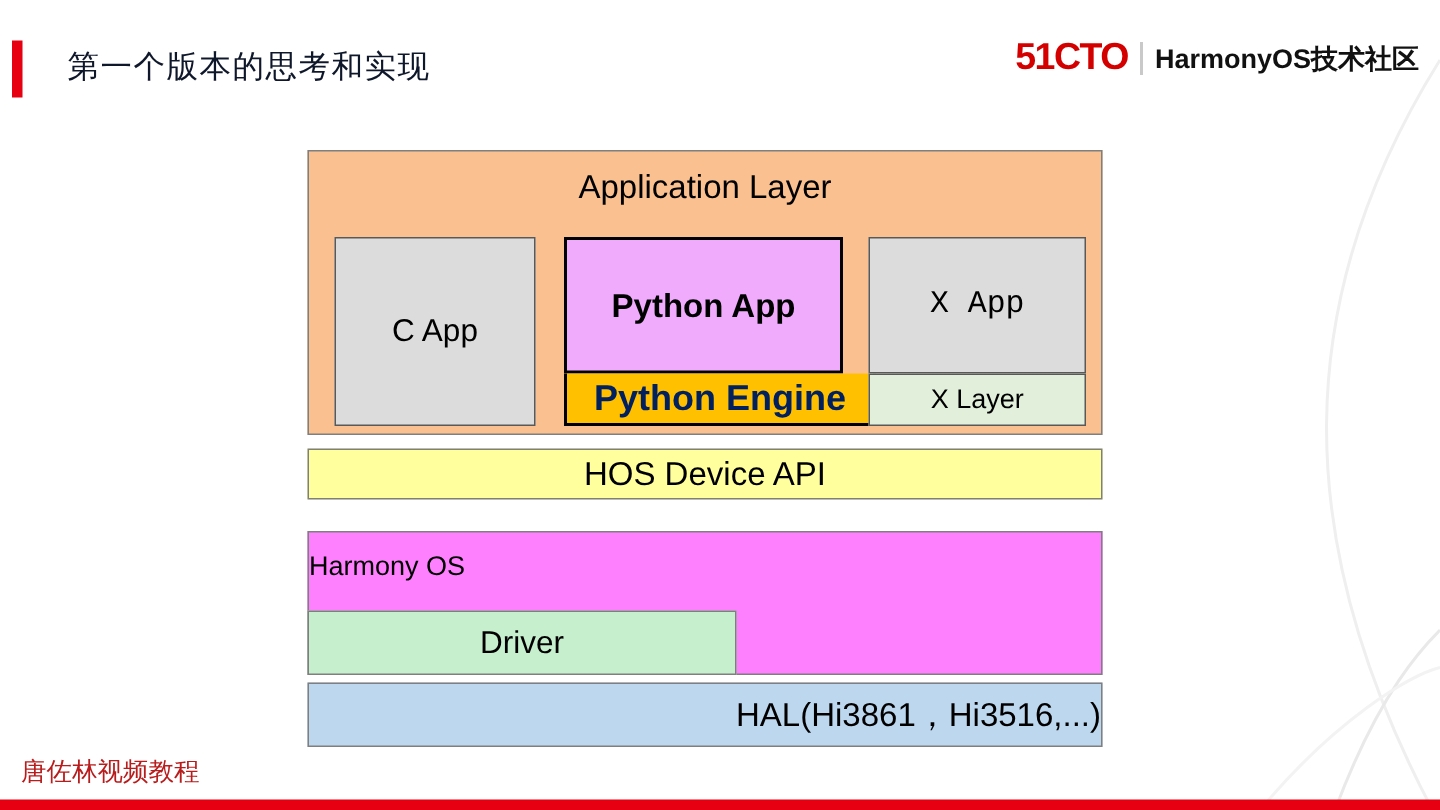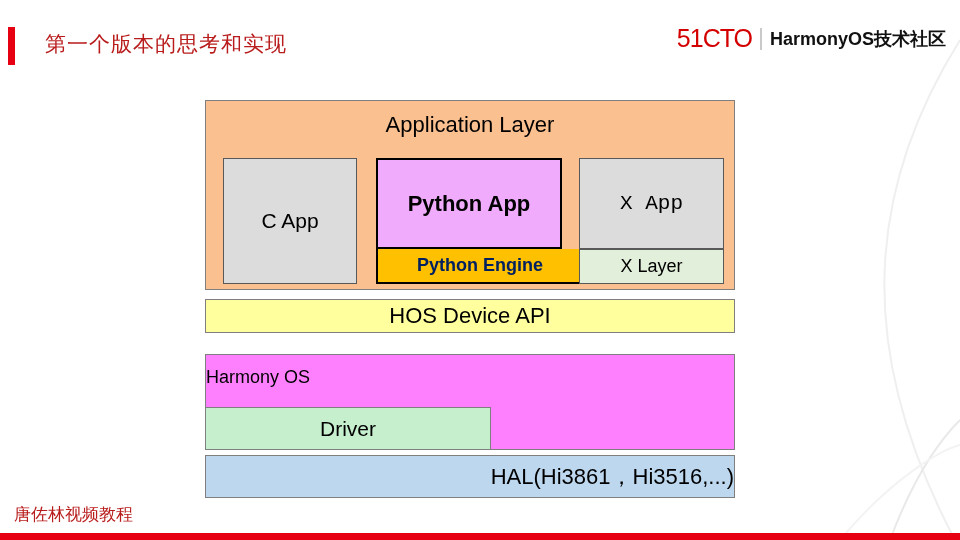--- a/index.html
+++ b/index.html
@@ -19,28 +19,28 @@
   
   .deco-curves{position:absolute;right:0;bottom:0;pointer-events:none;}
 
   
   .title-accent{
     position:absolute;left:8px;top:27px;width:7px;height:38px;
     background:#E60012;
   }
   .page-title{
     position:absolute;left:45px;top:30px;margin:0;
-    font-size:21px;font-weight:500;color:#b91c1c;letter-spacing:1px;
+    font-size:21px;font-weight:500;color:#0f172a;letter-spacing:1px;
   }
   .brand{
     position:absolute;right:14px;top:24px;
     display:flex;align-items:center;gap:8px;
   }
   .brand .logo{
-    color:#D40000;font-weight:400;font-size:25px;
+    color:#D40000;font-weight:700;font-size:25px;
     letter-spacing:-1px;font-family:"Liberation Sans","DejaVu Sans",sans-serif;
   }
   .brand .divider{
     width:2px;height:22px;background:#c9c9c9;
   }
   .brand .community{
     font-weight:700;font-size:18px;color:#111;
   }
 
   
@@ -64,21 +64,21 @@
     font-size:21px;
   }
   .python-app{
     left:170px;top:57px;width:186px;height:91px;
     background:#f0abfc;border:2px solid #000;
     font-size:22px;font-weight:700;
   }
   .python-engine{
     left:170px;top:148px;width:208px;height:35px;
     background:#FFC000;border:2px solid #000;border-top:none;
-    font-size:18px;font-weight:600;color:#002060;
+    font-size:24px;font-weight:600;color:#002060;
   }
   .x-app{
     left:373px;top:57px;width:145px;height:91px;
     background:#DCDCDC;border:1px solid #595959;
     font-size:21px;
     font-family:Liberation Mono, monospace;
   }
   .x-engine{
     left:373px;top:148px;width:145px;height:35px;
     background:#E2EFDA;border:1px solid #595959;

